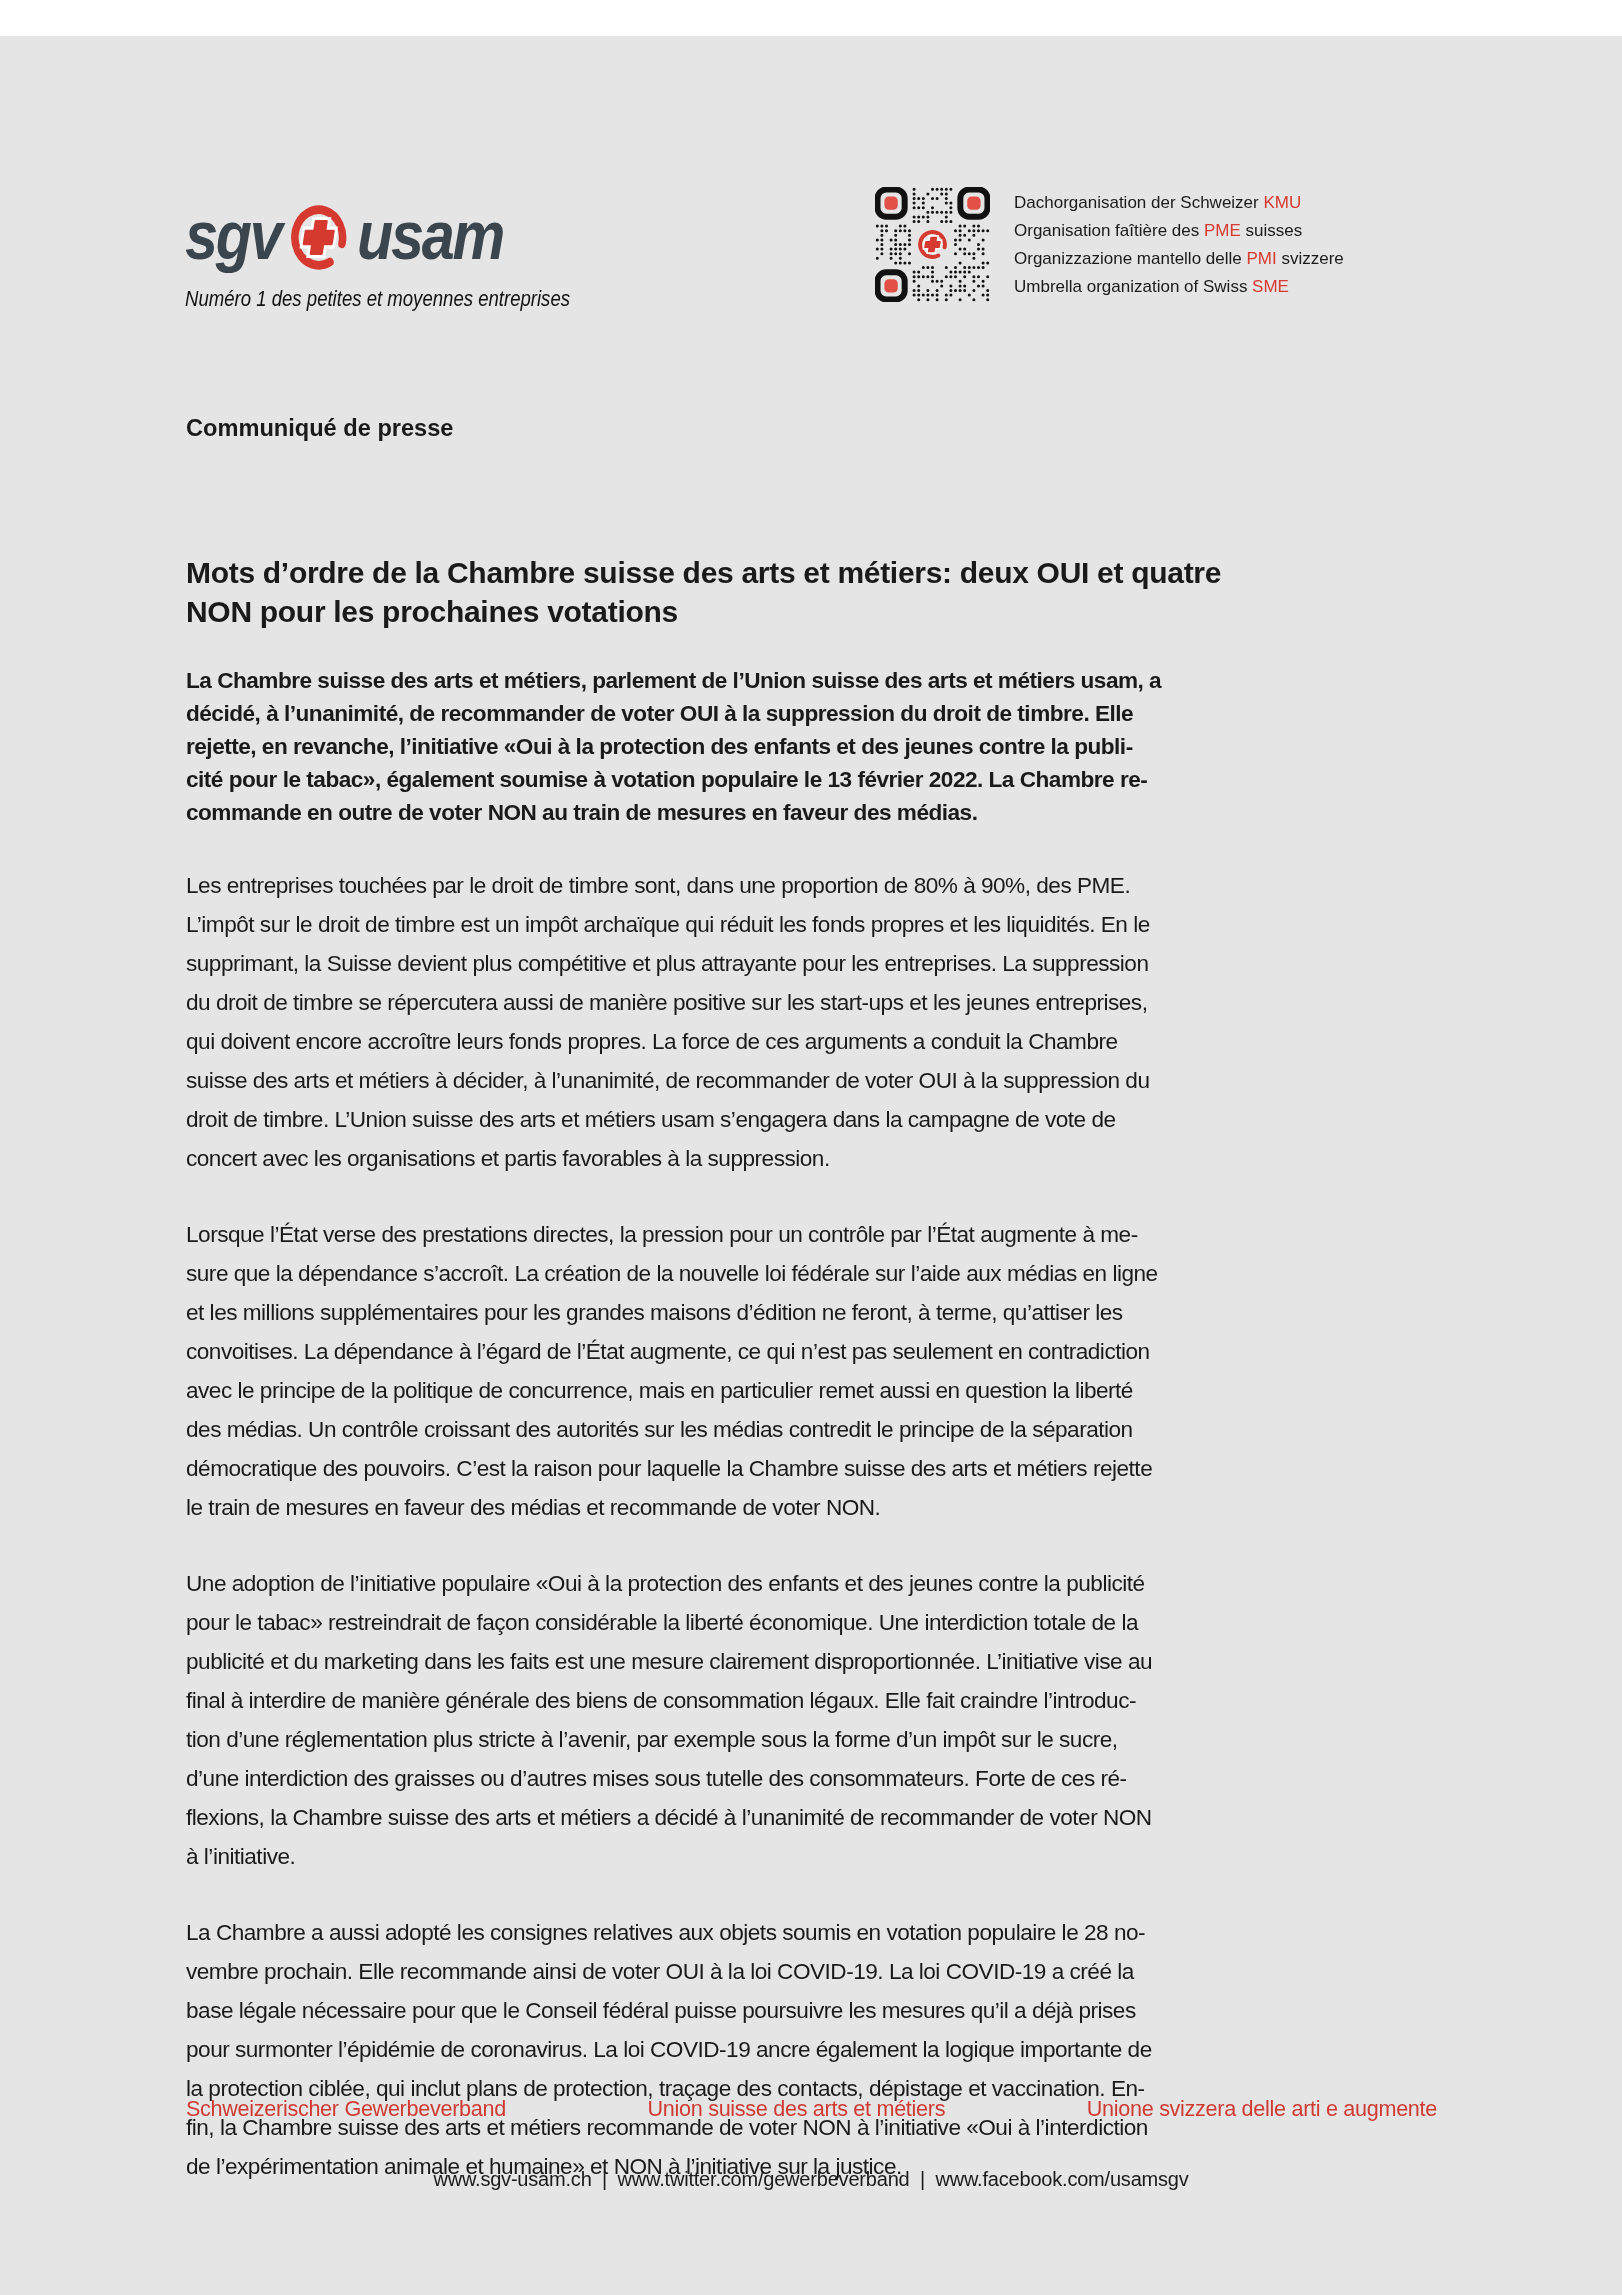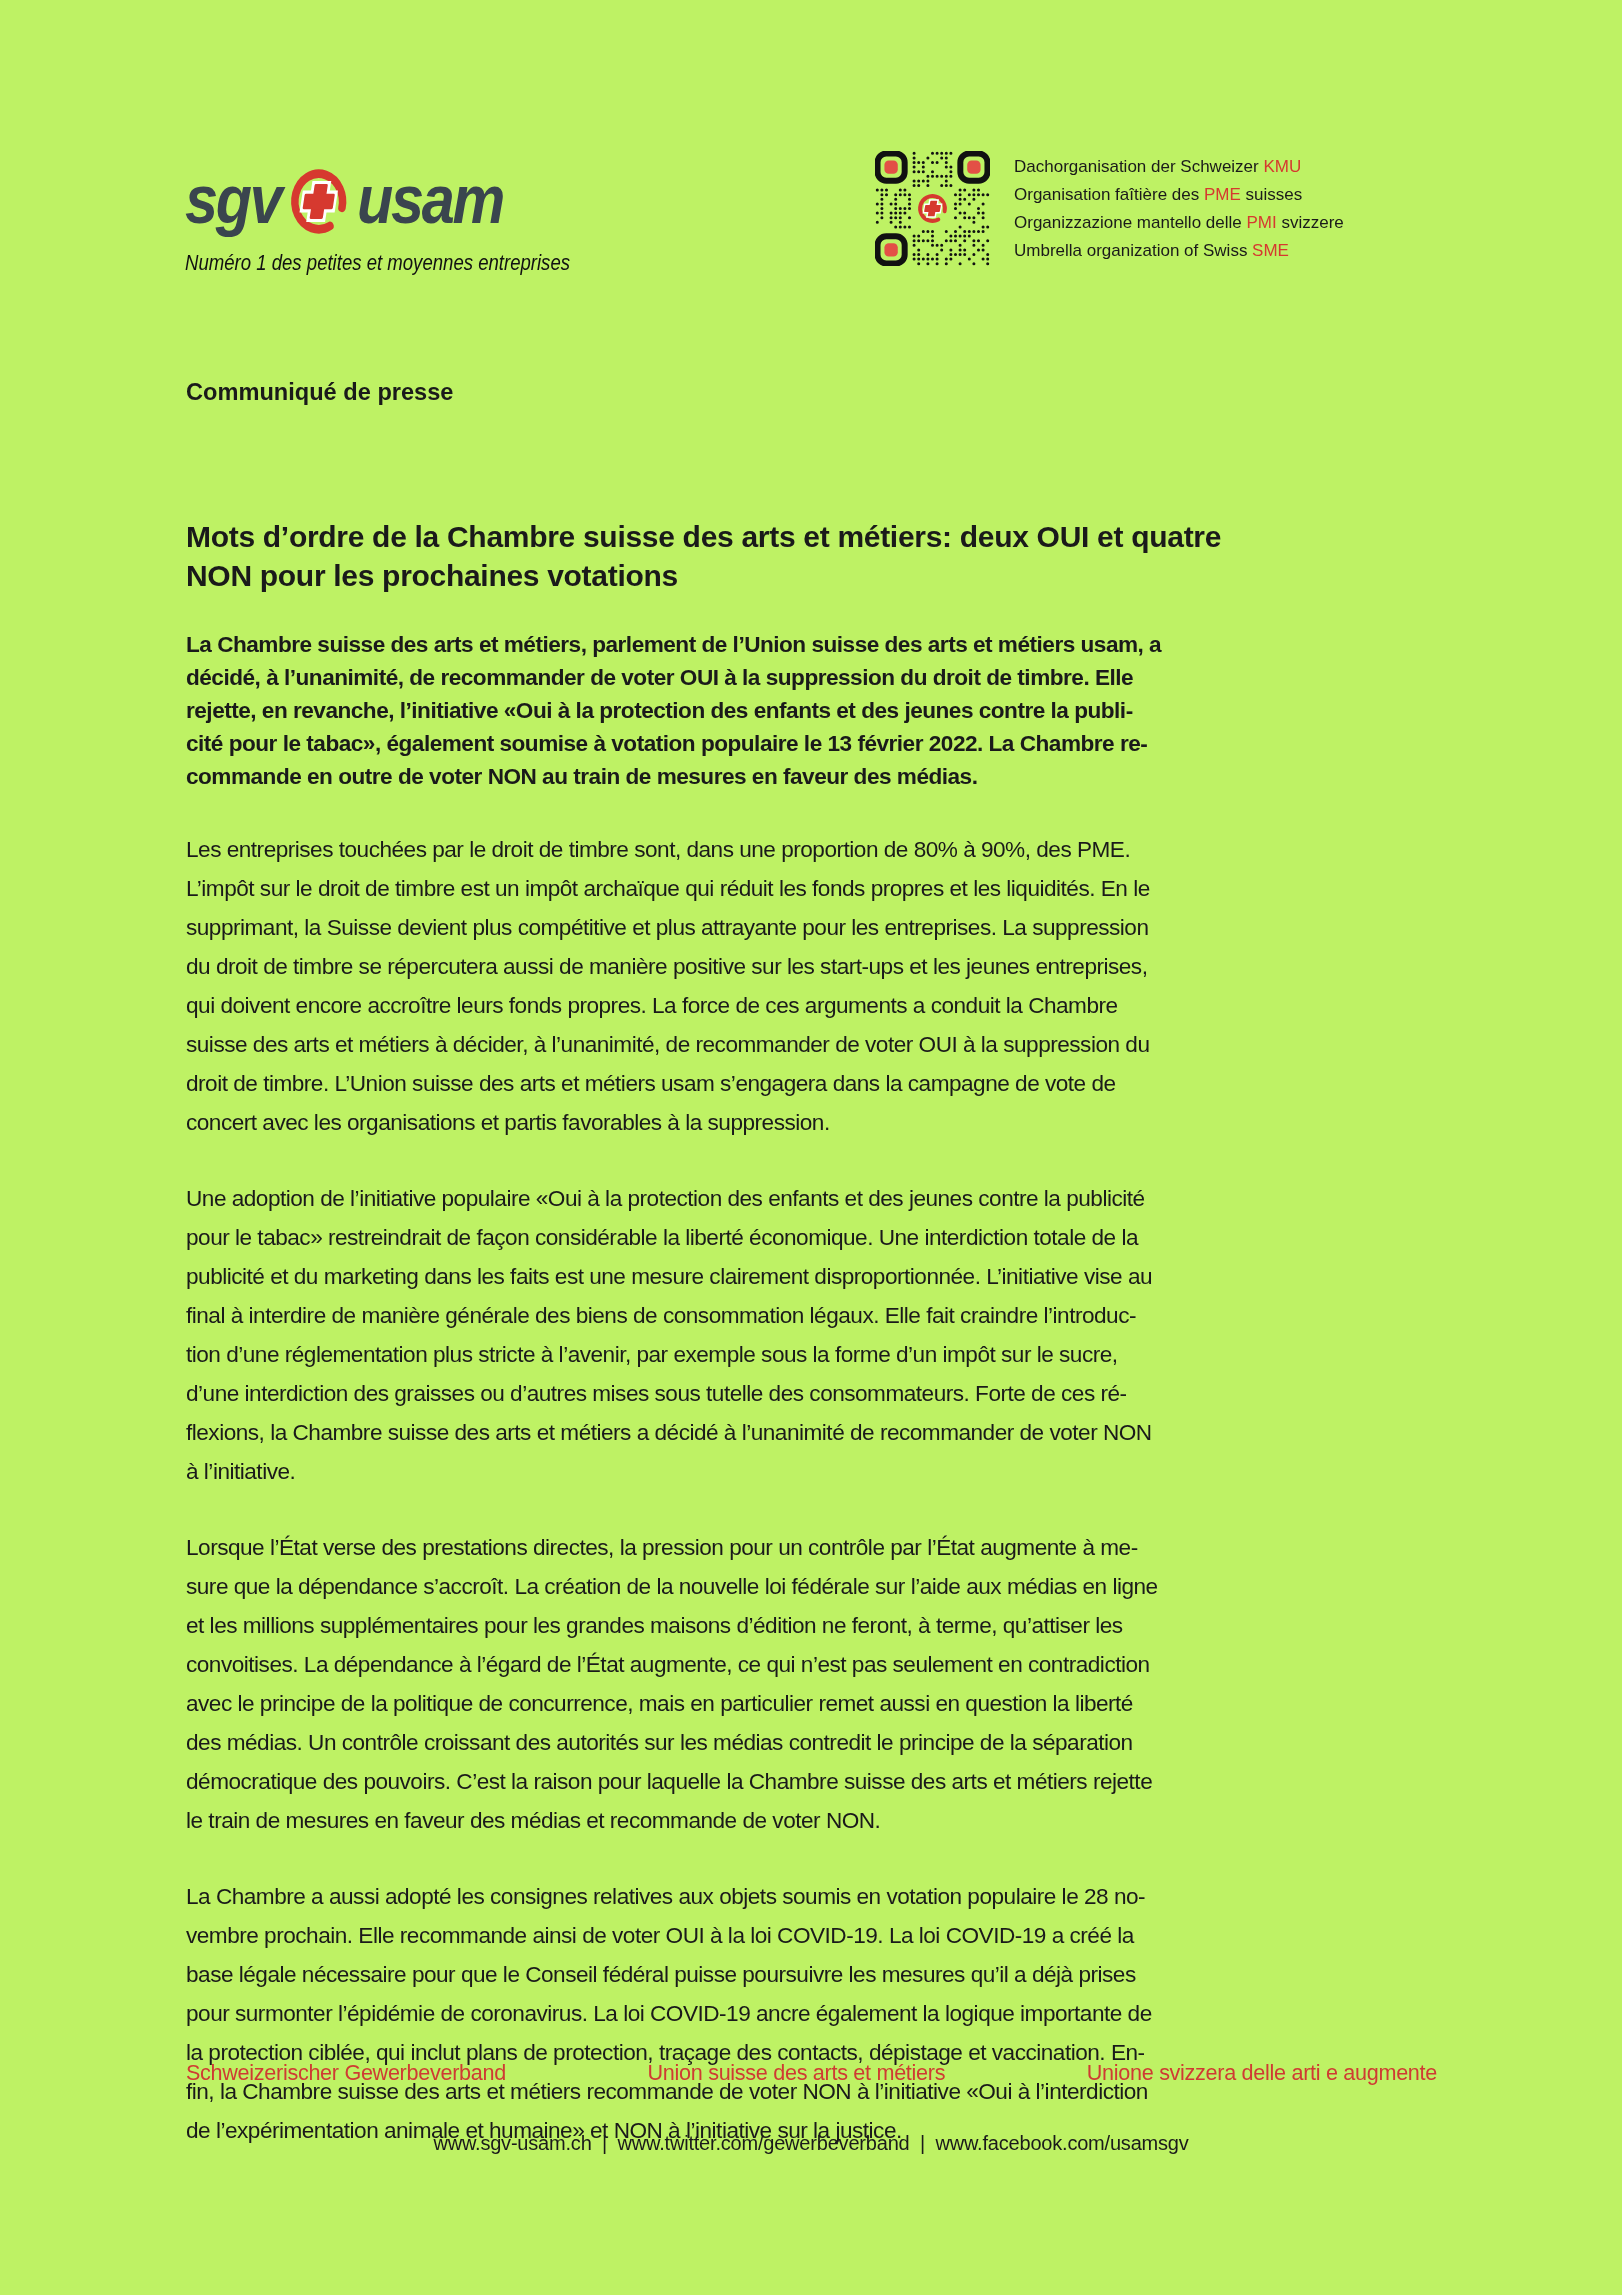--- a/index.html
+++ b/index.html
@@ -1,17 +1,17 @@
 <!DOCTYPE html>
 <html style="font-size:10.5px"><head>
 <meta charset="utf-8">
 <style>
   html,body{margin:0;padding:0;background:#ffffff;}
   body{width:1622px;height:2295px;position:relative;font-family:"Liberation Sans",sans-serif;color:#1a1a1a;}
-  .page{position:absolute;inset:0;background:#bef264;overflow:hidden;}
+  .page{position:absolute;inset:0;background:#e5e5e5;overflow:hidden;margin-top:36px;}
 
   
   .logo-block{position:absolute;left:185px;top:161px;transform:scaleX(.86);transform-origin:left top;}
   .logo-row{display:flex;align-items:center;gap:7.9px;font-style:italic;font-weight:bold;
             font-size:69px;letter-spacing:-2.6px;color:#3a454e;line-height:1;}
   .logo-mark{width:73px;height:73px;flex:0 0 auto;margin-top:3.9px;}
   .tagline{margin-top:11.8px;font-style:italic;font-size:21.6px;letter-spacing:0;color:#111;}
 
   .qr{position:absolute;left:875px;top:151px;width:115px;height:115px;}
   .org-lines{position:absolute;left:1014px;top:153px;font-size:17px;line-height:28px;white-space:nowrap;}
@@ -98,36 +98,36 @@
 commande en outre de voter NON au train de mesures en faveur des médias.</p>
 
     <p class="para">Les entreprises touchées par le droit de timbre sont, dans une proportion de 80% à 90%, des PME.
 L’impôt sur le droit de timbre est un impôt archaïque qui réduit les fonds propres et les liquidités. En le
 supprimant, la Suisse devient plus compétitive et plus attrayante pour les entreprises. La suppression
 du droit de timbre se répercutera aussi de manière positive sur les start-ups et les jeunes entreprises,
 qui doivent encore accroître leurs fonds propres. La force de ces arguments a conduit la Chambre
 suisse des arts et métiers à décider, à l’unanimité, de recommander de voter OUI à la suppression du
 droit de timbre. L’Union suisse des arts et métiers usam s’engagera dans la campagne de vote de
 concert avec les organisations et partis favorables à la suppression.</p>
+    <p class="para">Lorsque l’État verse des prestations directes, la pression pour un contrôle par l’État augmente à me-
+sure que la dépendance s’accroît. La création de la nouvelle loi fédérale sur l’aide aux médias en ligne
+et les millions supplémentaires pour les grandes maisons d’édition ne feront, à terme, qu’attiser les
+convoitises. La dépendance à l’égard de l’État augmente, ce qui n’est pas seulement en contradiction
+avec le principe de la politique de concurrence, mais en particulier remet aussi en question la liberté
+des médias. Un contrôle croissant des autorités sur les médias contredit le principe de la séparation
+démocratique des pouvoirs. C’est la raison pour laquelle la Chambre suisse des arts et métiers rejette
+le train de mesures en faveur des médias et recommande de voter NON.</p>
     <p class="para">Une adoption de l’initiative populaire «Oui à la protection des enfants et des jeunes contre la publicité
 pour le tabac» restreindrait de façon considérable la liberté économique. Une interdiction totale de la
 publicité et du marketing dans les faits est une mesure clairement disproportionnée. L’initiative vise au
 final à interdire de manière générale des biens de consommation légaux. Elle fait craindre l’introduc-
 tion d’une réglementation plus stricte à l’avenir, par exemple sous la forme d’un impôt sur le sucre,
 d’une interdiction des graisses ou d’autres mises sous tutelle des consommateurs. Forte de ces ré-
 flexions, la Chambre suisse des arts et métiers a décidé à l’unanimité de recommander de voter NON
 à l’initiative.</p>
-    <p class="para">Lorsque l’État verse des prestations directes, la pression pour un contrôle par l’État augmente à me-
-sure que la dépendance s’accroît. La création de la nouvelle loi fédérale sur l’aide aux médias en ligne
-et les millions supplémentaires pour les grandes maisons d’édition ne feront, à terme, qu’attiser les
-convoitises. La dépendance à l’égard de l’État augmente, ce qui n’est pas seulement en contradiction
-avec le principe de la politique de concurrence, mais en particulier remet aussi en question la liberté
-des médias. Un contrôle croissant des autorités sur les médias contredit le principe de la séparation
-démocratique des pouvoirs. C’est la raison pour laquelle la Chambre suisse des arts et métiers rejette
-le train de mesures en faveur des médias et recommande de voter NON.</p>
     <p class="para">La Chambre a aussi adopté les consignes relatives aux objets soumis en votation populaire le 28 no-
 vembre prochain. Elle recommande ainsi de voter OUI à la loi COVID-19. La loi COVID-19 a créé la
 base légale nécessaire pour que le Conseil fédéral puisse poursuivre les mesures qu’il a déjà prises
 pour surmonter l’épidémie de coronavirus. La loi COVID-19 ancre également la logique importante de
 la protection ciblée, qui inclut plans de protection, traçage des contacts, dépistage et vaccination. En-
 fin, la Chambre suisse des arts et métiers recommande de voter NON à l’initiative «Oui à l’interdiction
 de l’expérimentation animale et humaine» et NON à l’initiative sur la justice.</p>
   </div>
 
   <div class="footer-orgs">

